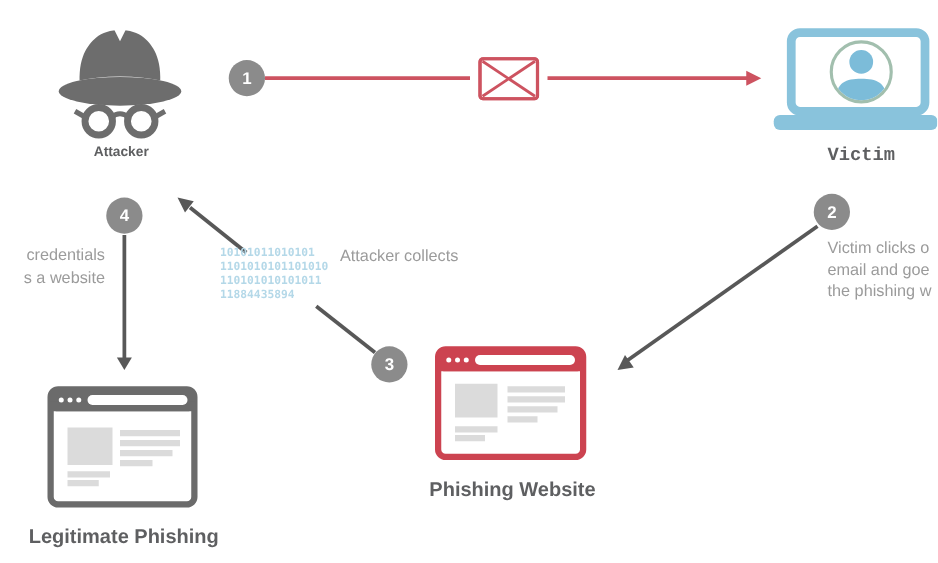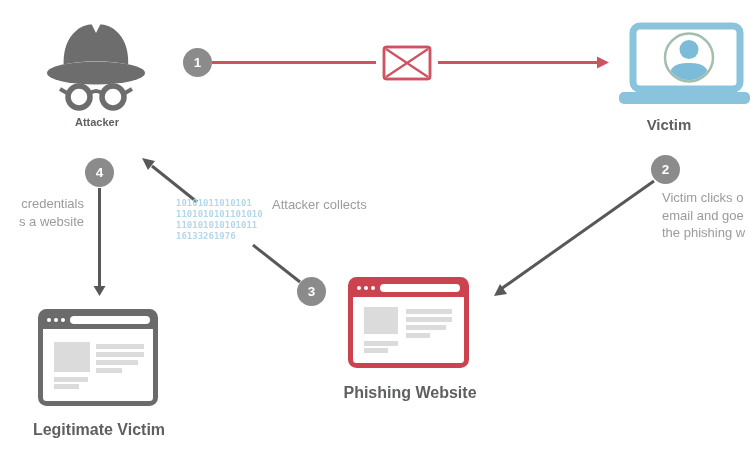--- a/index.html
+++ b/index.html
@@ -164,21 +164,21 @@
 
   <div class="note" style="left:0px;top:195px;width:84px;text-align:right;">
     <div>credentials</div>
     <div>s a website</div>
   </div>
 
   <div class="binary">
     <div>10101011010101</div>
     <div>1101010101101010</div>
     <div>110101010101011</div>
-    <div>16133261976</div>
+    <div>11884435894</div>
   </div>
 
   <div class="node-label" style="left:47px;top:116px;width:100px;font-size:11px;">Attacker</div>
-  <div class="node-label" style="left:619px;top:116px;width:100px;font-size:15px;">Victim</div>
+  <div class="node-label" style="left:639px;top:116px;width:100px;font-size:15px;font-family:Liberation Mono, monospace;">Victim</div>
   <div class="node-label" style="left:329px;top:384px;width:162px;font-size:16px;">Phishing Website</div>
-  <div class="node-label" style="left:8px;top:421px;width:182px;font-size:16px;">Legitimate Victim</div>
+  <div class="node-label" style="left:8px;top:421px;width:182px;font-size:16px;">Legitimate Phishing</div>
 
 </div>
 
 </body></html>

